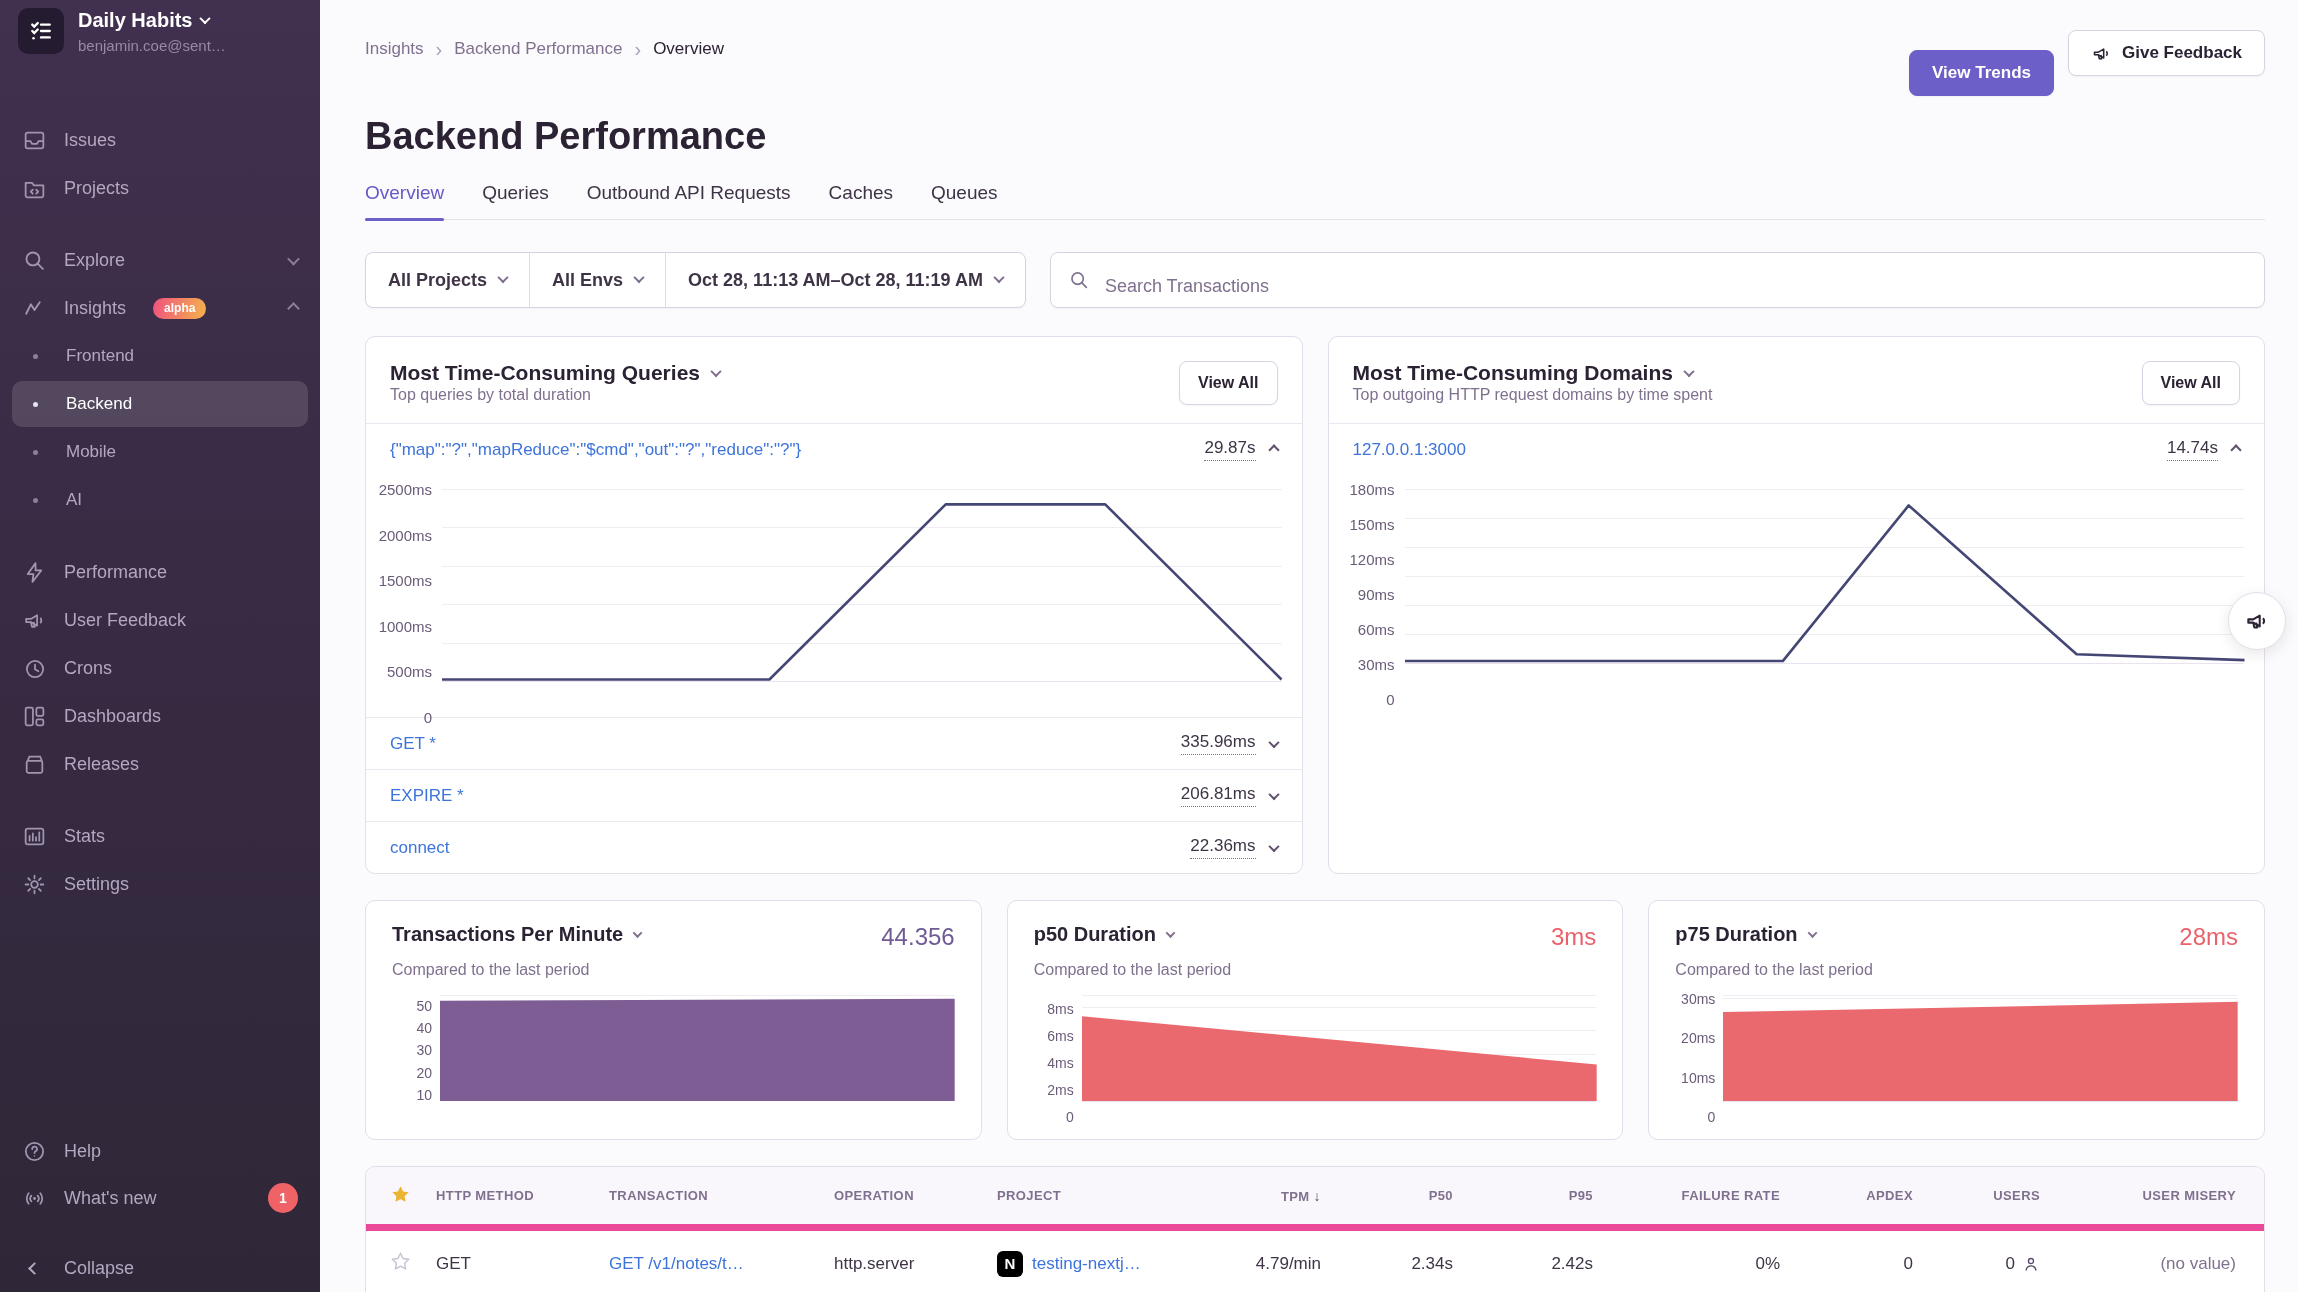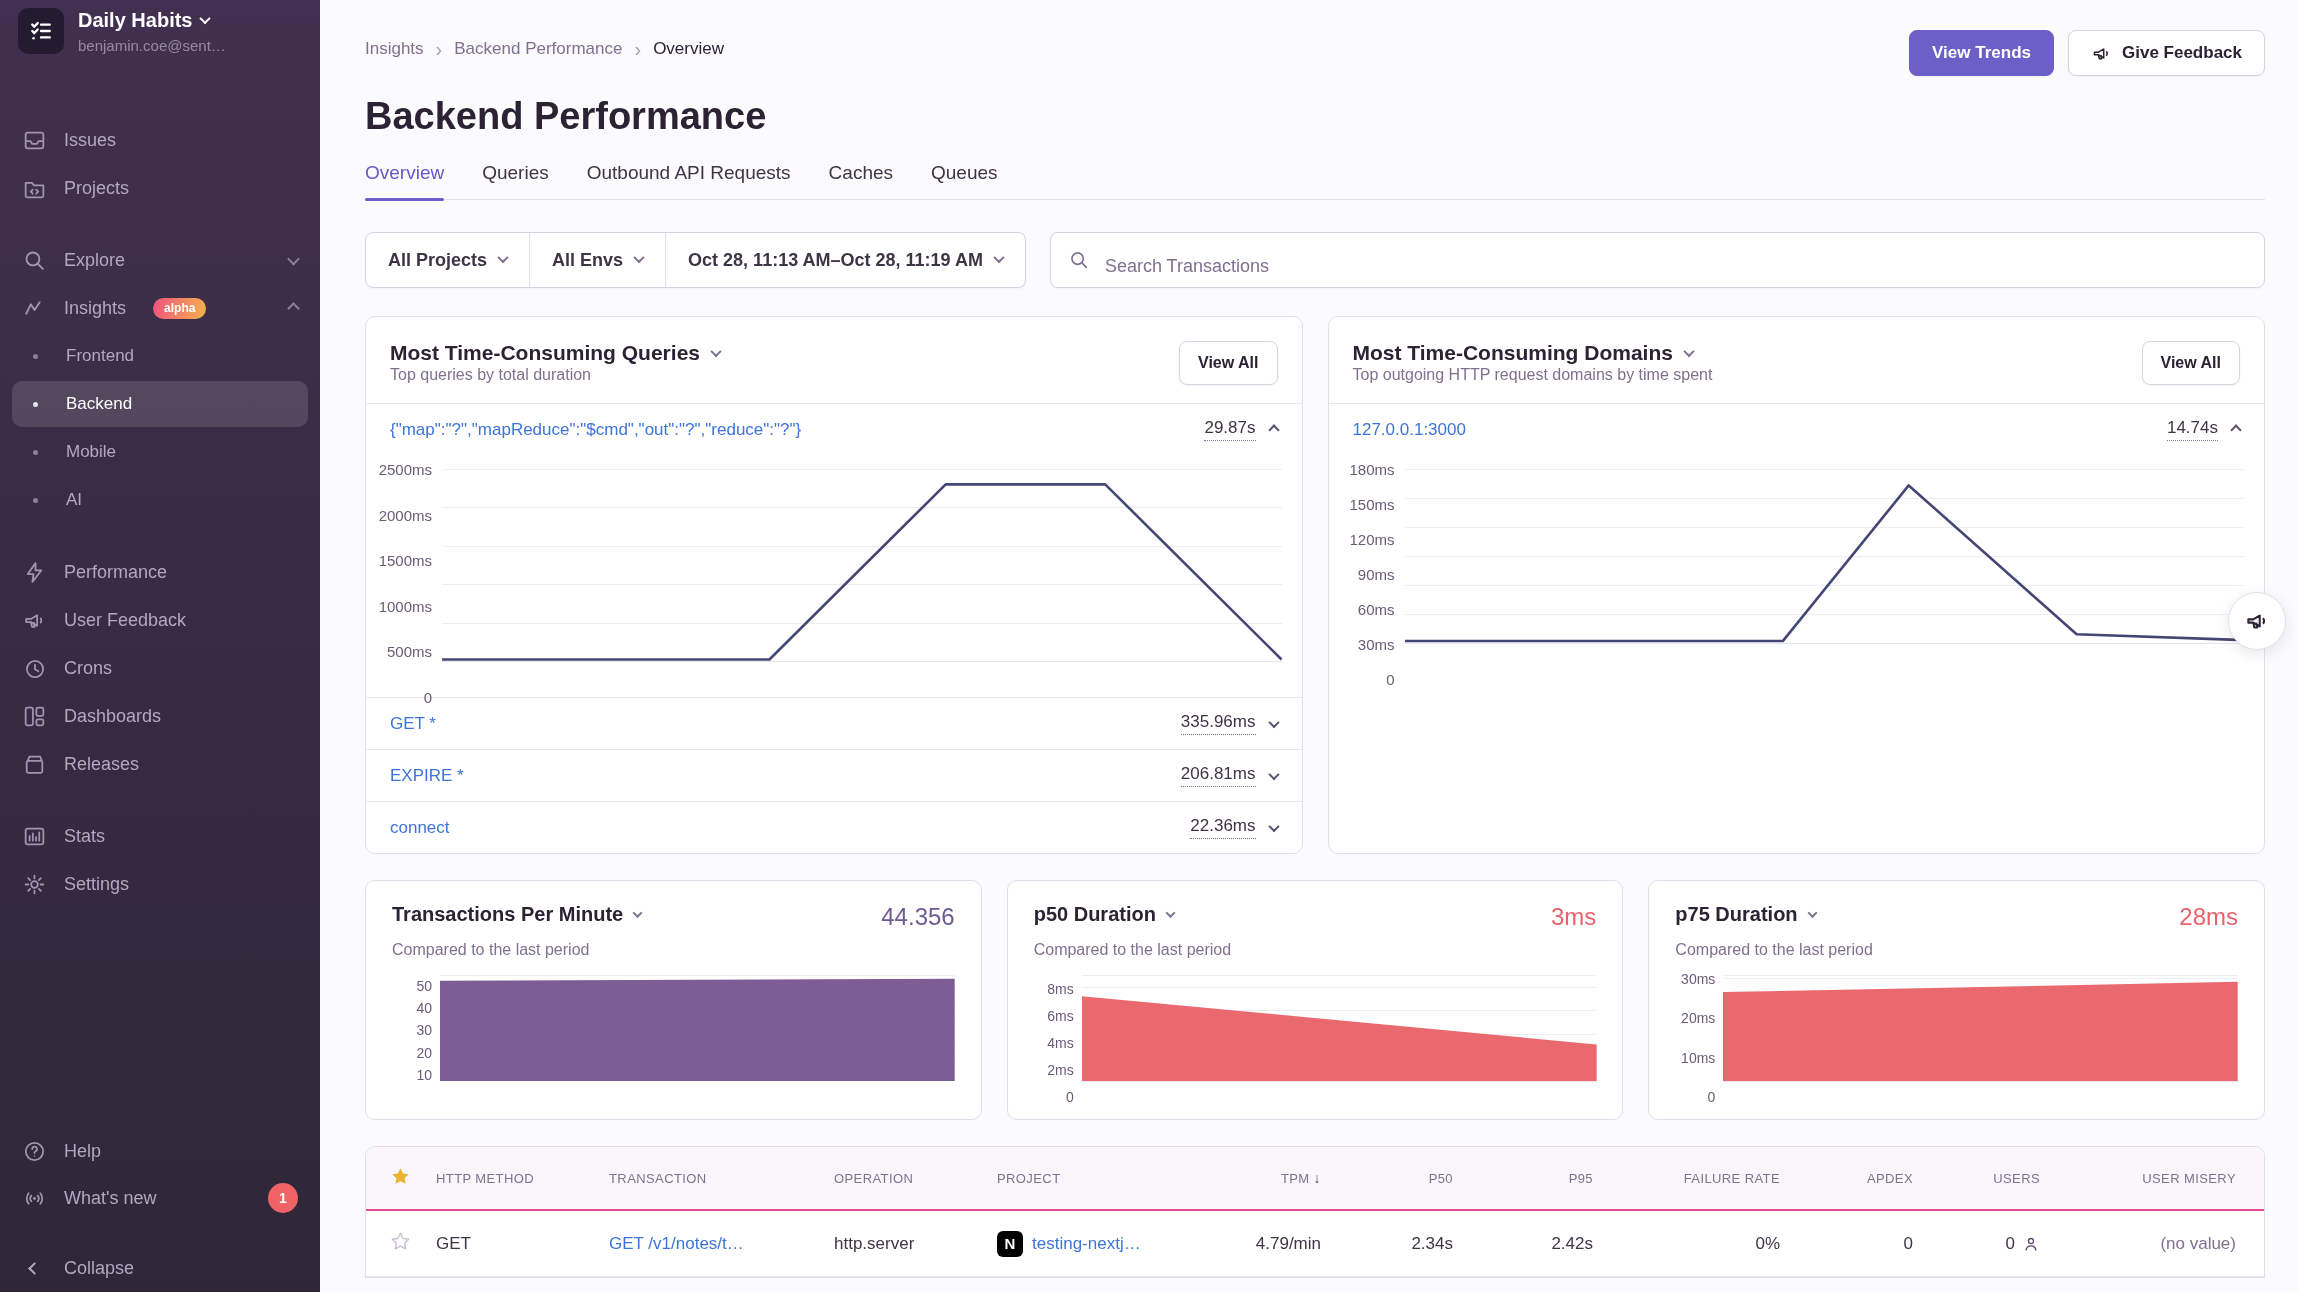--- a/index.html
+++ b/index.html
@@ -58,21 +58,21 @@
   .crumb { cursor:pointer; }
   .crumb.cur { color:#2b2233; }
   .crumb-sep { color:#a99fb5; font-size:20px; line-height:1; }
   .top-buttons { margin-left:auto; display:flex; gap:14px; }
   .btn {
     height:46px; border-radius:8px; font-size:17px; font-weight:700;
     display:inline-flex; align-items:center; gap:10px; padding:0 22px;
     border:1px solid #d9d2e0; background:#fff; color:#2b2233; cursor:pointer;
     box-shadow:0 1px 2px rgba(43,34,51,0.05); font-family:inherit;
   }
-  .btn.primary { background:#6c5fc7; border-color:#6c5fc7; color:#fff; }
+  .btn.primary { background:#6c5fc7; border-color:#6c5fc7; color:#fff;margin-top:20px; }
   .page-title { margin-top:20px; font-size:38px; line-height:40px; font-weight:700; color:#2b2233; }
   .tabs { margin-top:26px; display:flex; gap:38px; border-bottom:1px solid #e7e1ec; }
   .tab { font-size:19px; padding-bottom:15px; color:#3e3446; cursor:pointer; position:relative; }
   .tab.active { color:#6559c8; font-weight:400; }
   .tab.active:after { content:""; position:absolute; left:0; right:0; bottom:-2px;
                       height:3px; border-radius:2px; background:#6c5fc7; }
   
   .filter-row { margin-top:32px; display:flex; gap:24px; }
   .seg-control { display:inline-flex; background:#fff; border:1px solid #d9d2e0;
                  border-radius:8px; height:56px; box-shadow:0 1px 2px rgba(43,34,51,0.04); }
@@ -129,22 +129,22 @@
   .card-value.red { color:#e9626b; }
   .card-sub { margin-top:10px; font-size:16px; color:#80708f; }
   .smallchart { display:flex; margin-top:16px; flex:1; }
   .smallchart .yaxis { width:48px; font-size:14px; }
   .smallchart .yaxis span { right:8px; }
   
   .tablewrap { margin-top:26px; background:#fff; border:1px solid #e3dde9;
                border-radius:10px 10px 0 0; overflow:hidden; }
   .tgrid { display:grid;
     grid-template-columns:62px 173px 225px 163px 233px 127px 132px 140px 187px 133px 127px minmax(0,1fr); }
-  .thead { height:64px; align-items:center; background:#f9f7fb; border-bottom:2px solid #ec4899;
-           font-size:13px; font-weight:400; color:#80708f; letter-spacing:0.4px; }
+  .thead { height:64px; align-items:center; background:#f9f7fb; border-bottom:7px solid #ec4899;
+           font-size:13px; font-weight:700; color:#80708f; letter-spacing:0.4px; }
   .trow { height:66px; align-items:center; font-size:17px; color:#3e3446; background:#fff;
           border-bottom:1px solid #ece6f1;}
   .cell { padding:0 8px; overflow:hidden; text-overflow:ellipsis; white-space:nowrap; }
   .cell.starcol { padding-left:24px; }
   .cell.num { text-align:right; padding-right:28px; }
   .cell a { color:#3d74db; text-decoration:none; cursor:pointer; }
   .proj { display:flex; align-items:center; gap:9px; }
   .nbadge { width:26px; height:26px; background:#000; color:#fff; border-radius:6px;
             font-size:15px; font-weight:700; display:flex; align-items:center; justify-content:center; flex-shrink:0;}
   .users-cell { display:flex; justify-content:flex-end; gap:7px; align-items:center; padding-right:28px;}

